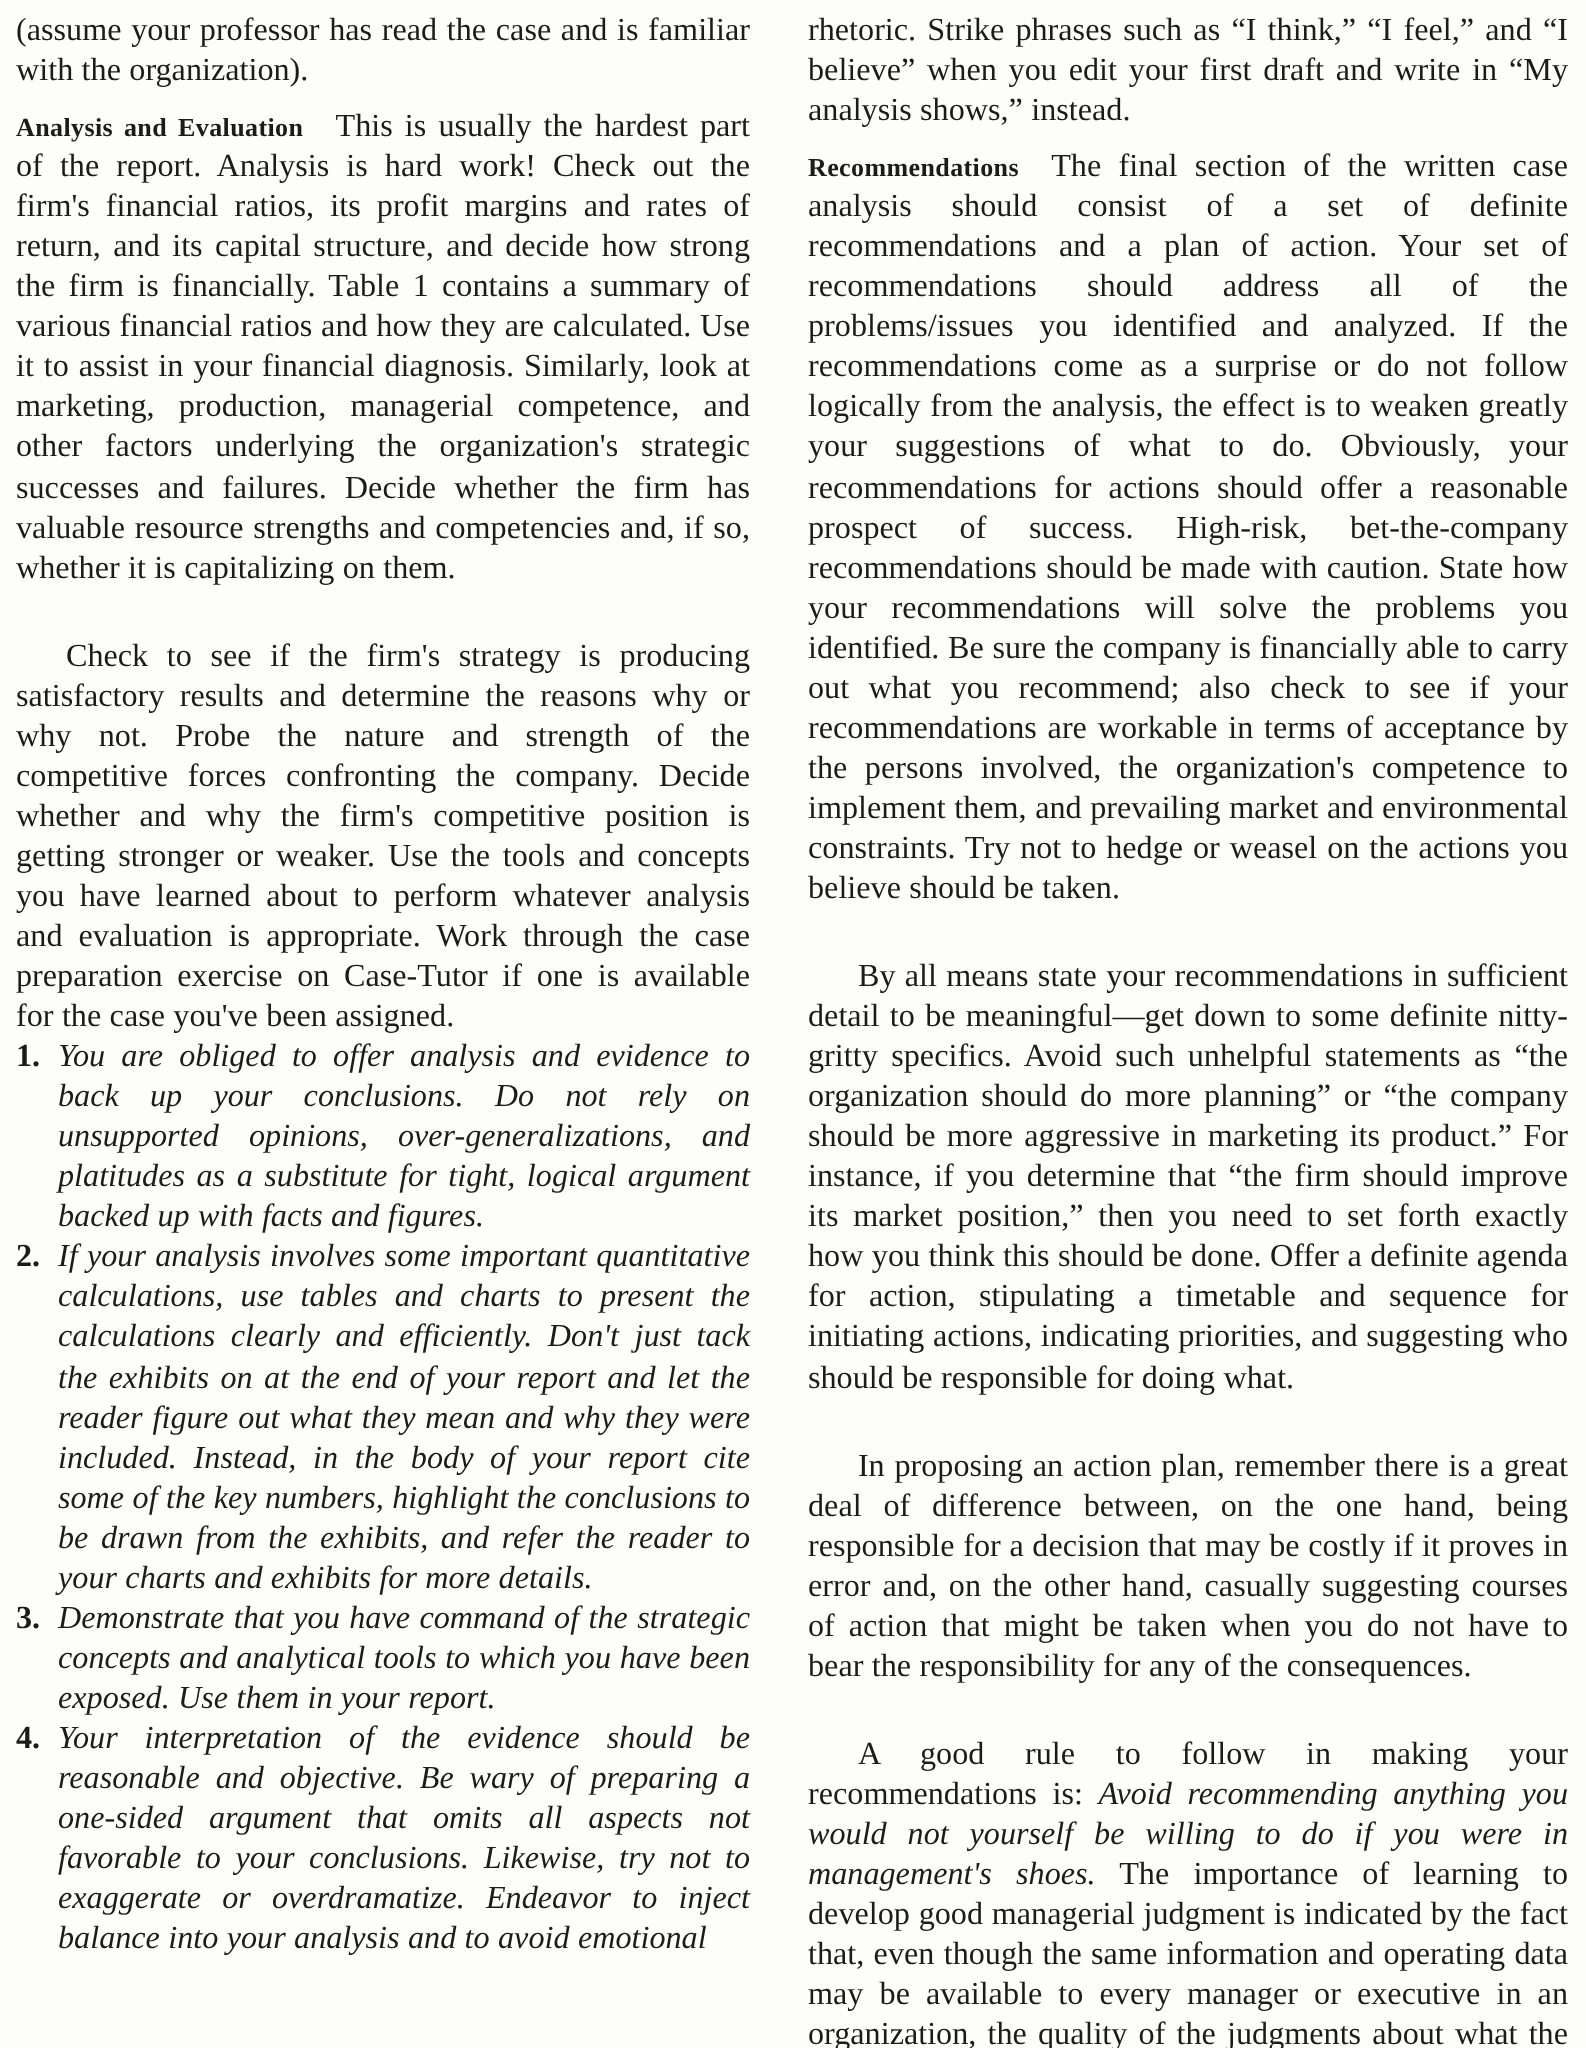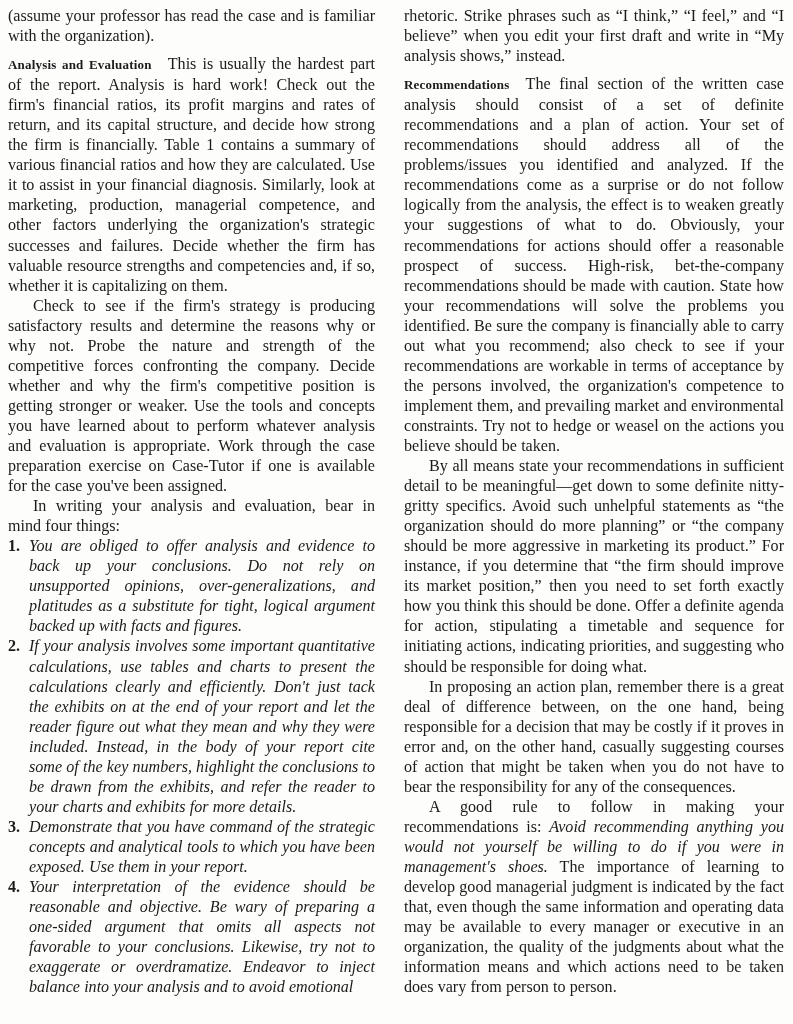--- a/index.html
+++ b/index.html
@@ -46,20 +46,21 @@
     font-size: 16.1px;
     line-height: 20.05px;
     text-align: justify;
     text-justify: inter-word;
     -webkit-hyphens: none;
     hyphens: none;
     word-spacing: 0.01em;
   }
   p.indent {
     text-indent: 1.55em;
+    margin-top: 24px;
   }
   p.noindent {
     text-indent: 0;
   }
   .runin {
     font-weight: bold;
     font-size: 13px;
     letter-spacing: 0.015em;
   }
   .runin-gap {
@@ -107,21 +108,20 @@
   <div class="columns">
 
     <div class="col col-left">
 
       <p class="noindent">(assume your professor has read the case and is familiar with the organization).</p>
 
       <p class="noindent before-head"><span class="runin">Analysis and Evaluation</span><span class="runin-gap"></span><span>This is usually the hardest part of the report. Analysis is hard work! Check out the firm's financial ratios, its profit margins and rates of return, and its capital structure, and decide how strong the firm is financially. Table 1 contains a summary of various financial ratios and how they are calculated. Use it to assist in your financial diagnosis. Similarly, look at marketing, production, managerial competence, and other factors underlying the organization's strategic successes and failures. Decide whether the firm has valuable resource strengths and competencies and, if so, whether it is capitalizing on them.</span></p>
 
       <p class="indent">Check to see if the firm's strategy is producing satisfactory results and determine the reasons why or why not. Probe the nature and strength of the competitive forces confronting the company. Decide whether and why the firm's competitive position is getting stronger or weaker. Use the tools and concepts you have learned about to perform whatever analysis and evaluation is appropriate. Work through the case preparation exercise on Case-Tutor if one is available for the case you've been assigned.</p>
 
-      <p class="indent">In writing your analysis and evaluation, bear in mind four things:</p>
 
       <ol class="numlist">
         <li>
           <span class="li-num">1.</span>
           <span class="li-text">You are obliged to offer analysis and evidence to back up your conclusions. Do not rely on unsupported opinions, over-generalizations, and platitudes as a substitute for tight, logical argument backed up with facts and figures.</span>
         </li>
         <li>
           <span class="li-num">2.</span>
           <span class="li-text">If your analysis involves some important quantitative calculations, use tables and charts to present the calculations clearly and efficiently. Don't just tack the exhibits on at the end of your report and let the reader figure out what they mean and why they were included. Instead, in the body of your report cite some of the key numbers, highlight the conclusions to be drawn from the exhibits, and refer the reader to your charts and exhibits for more details.</span>
         </li>

